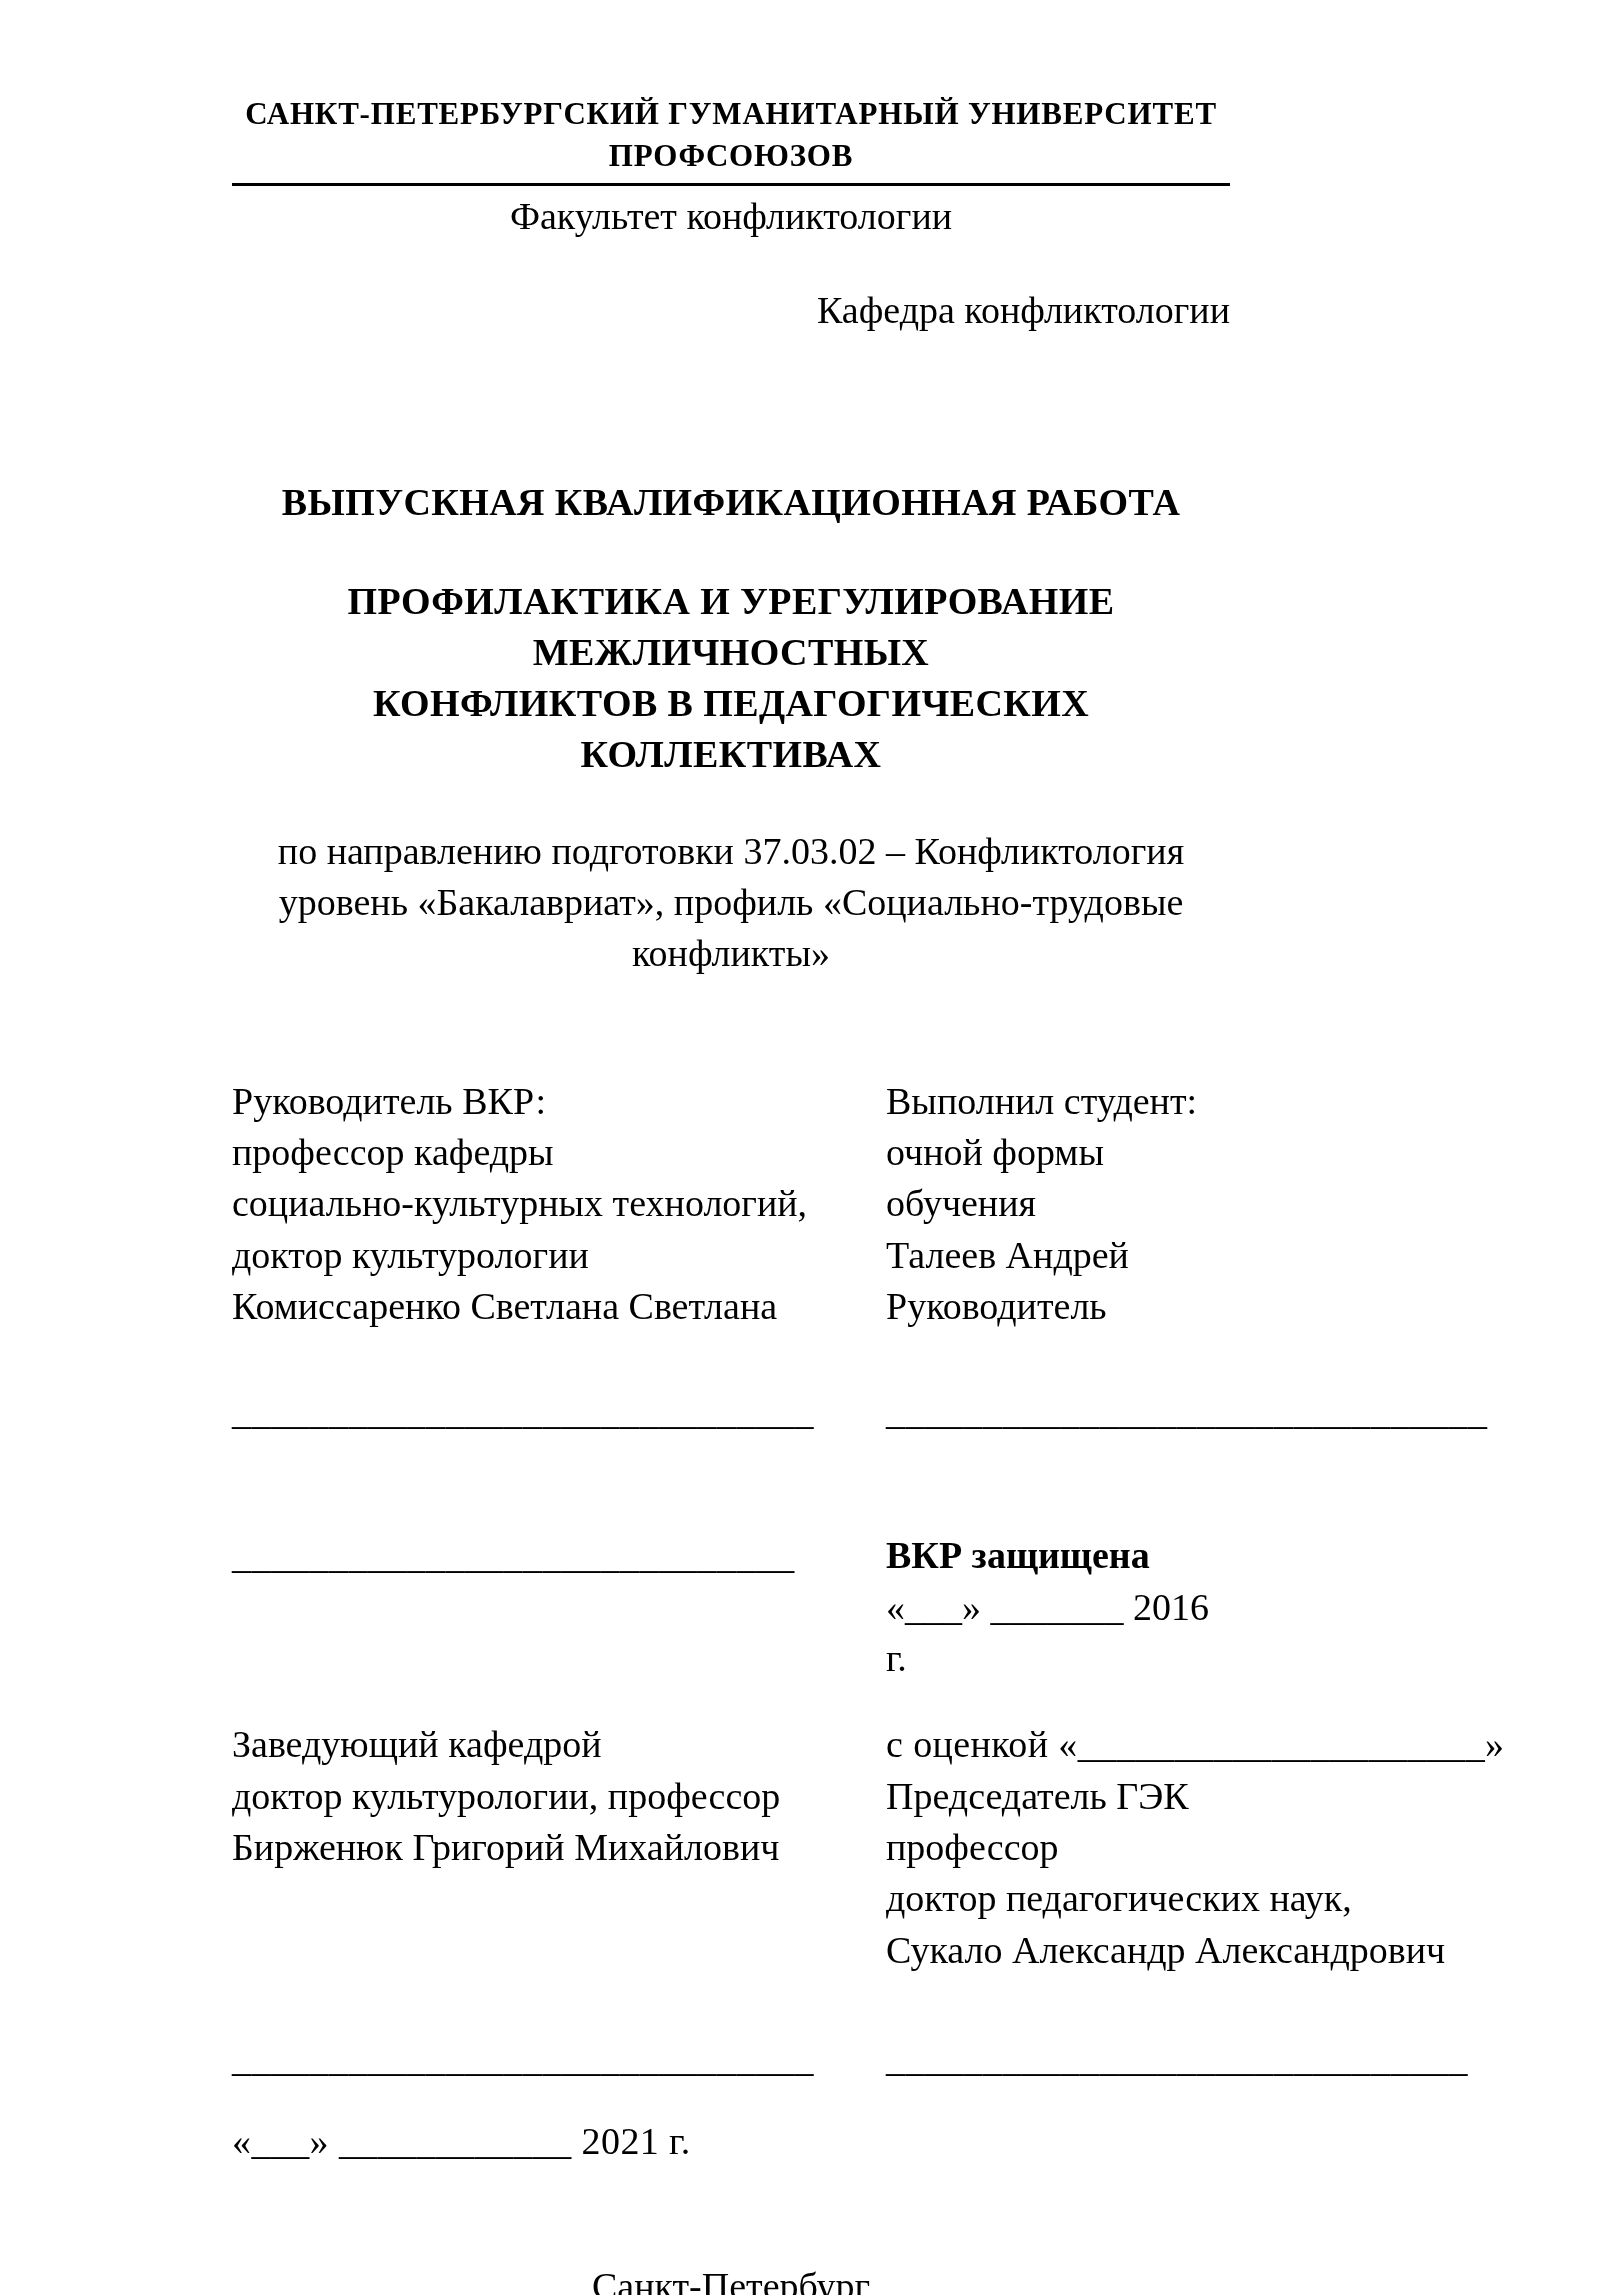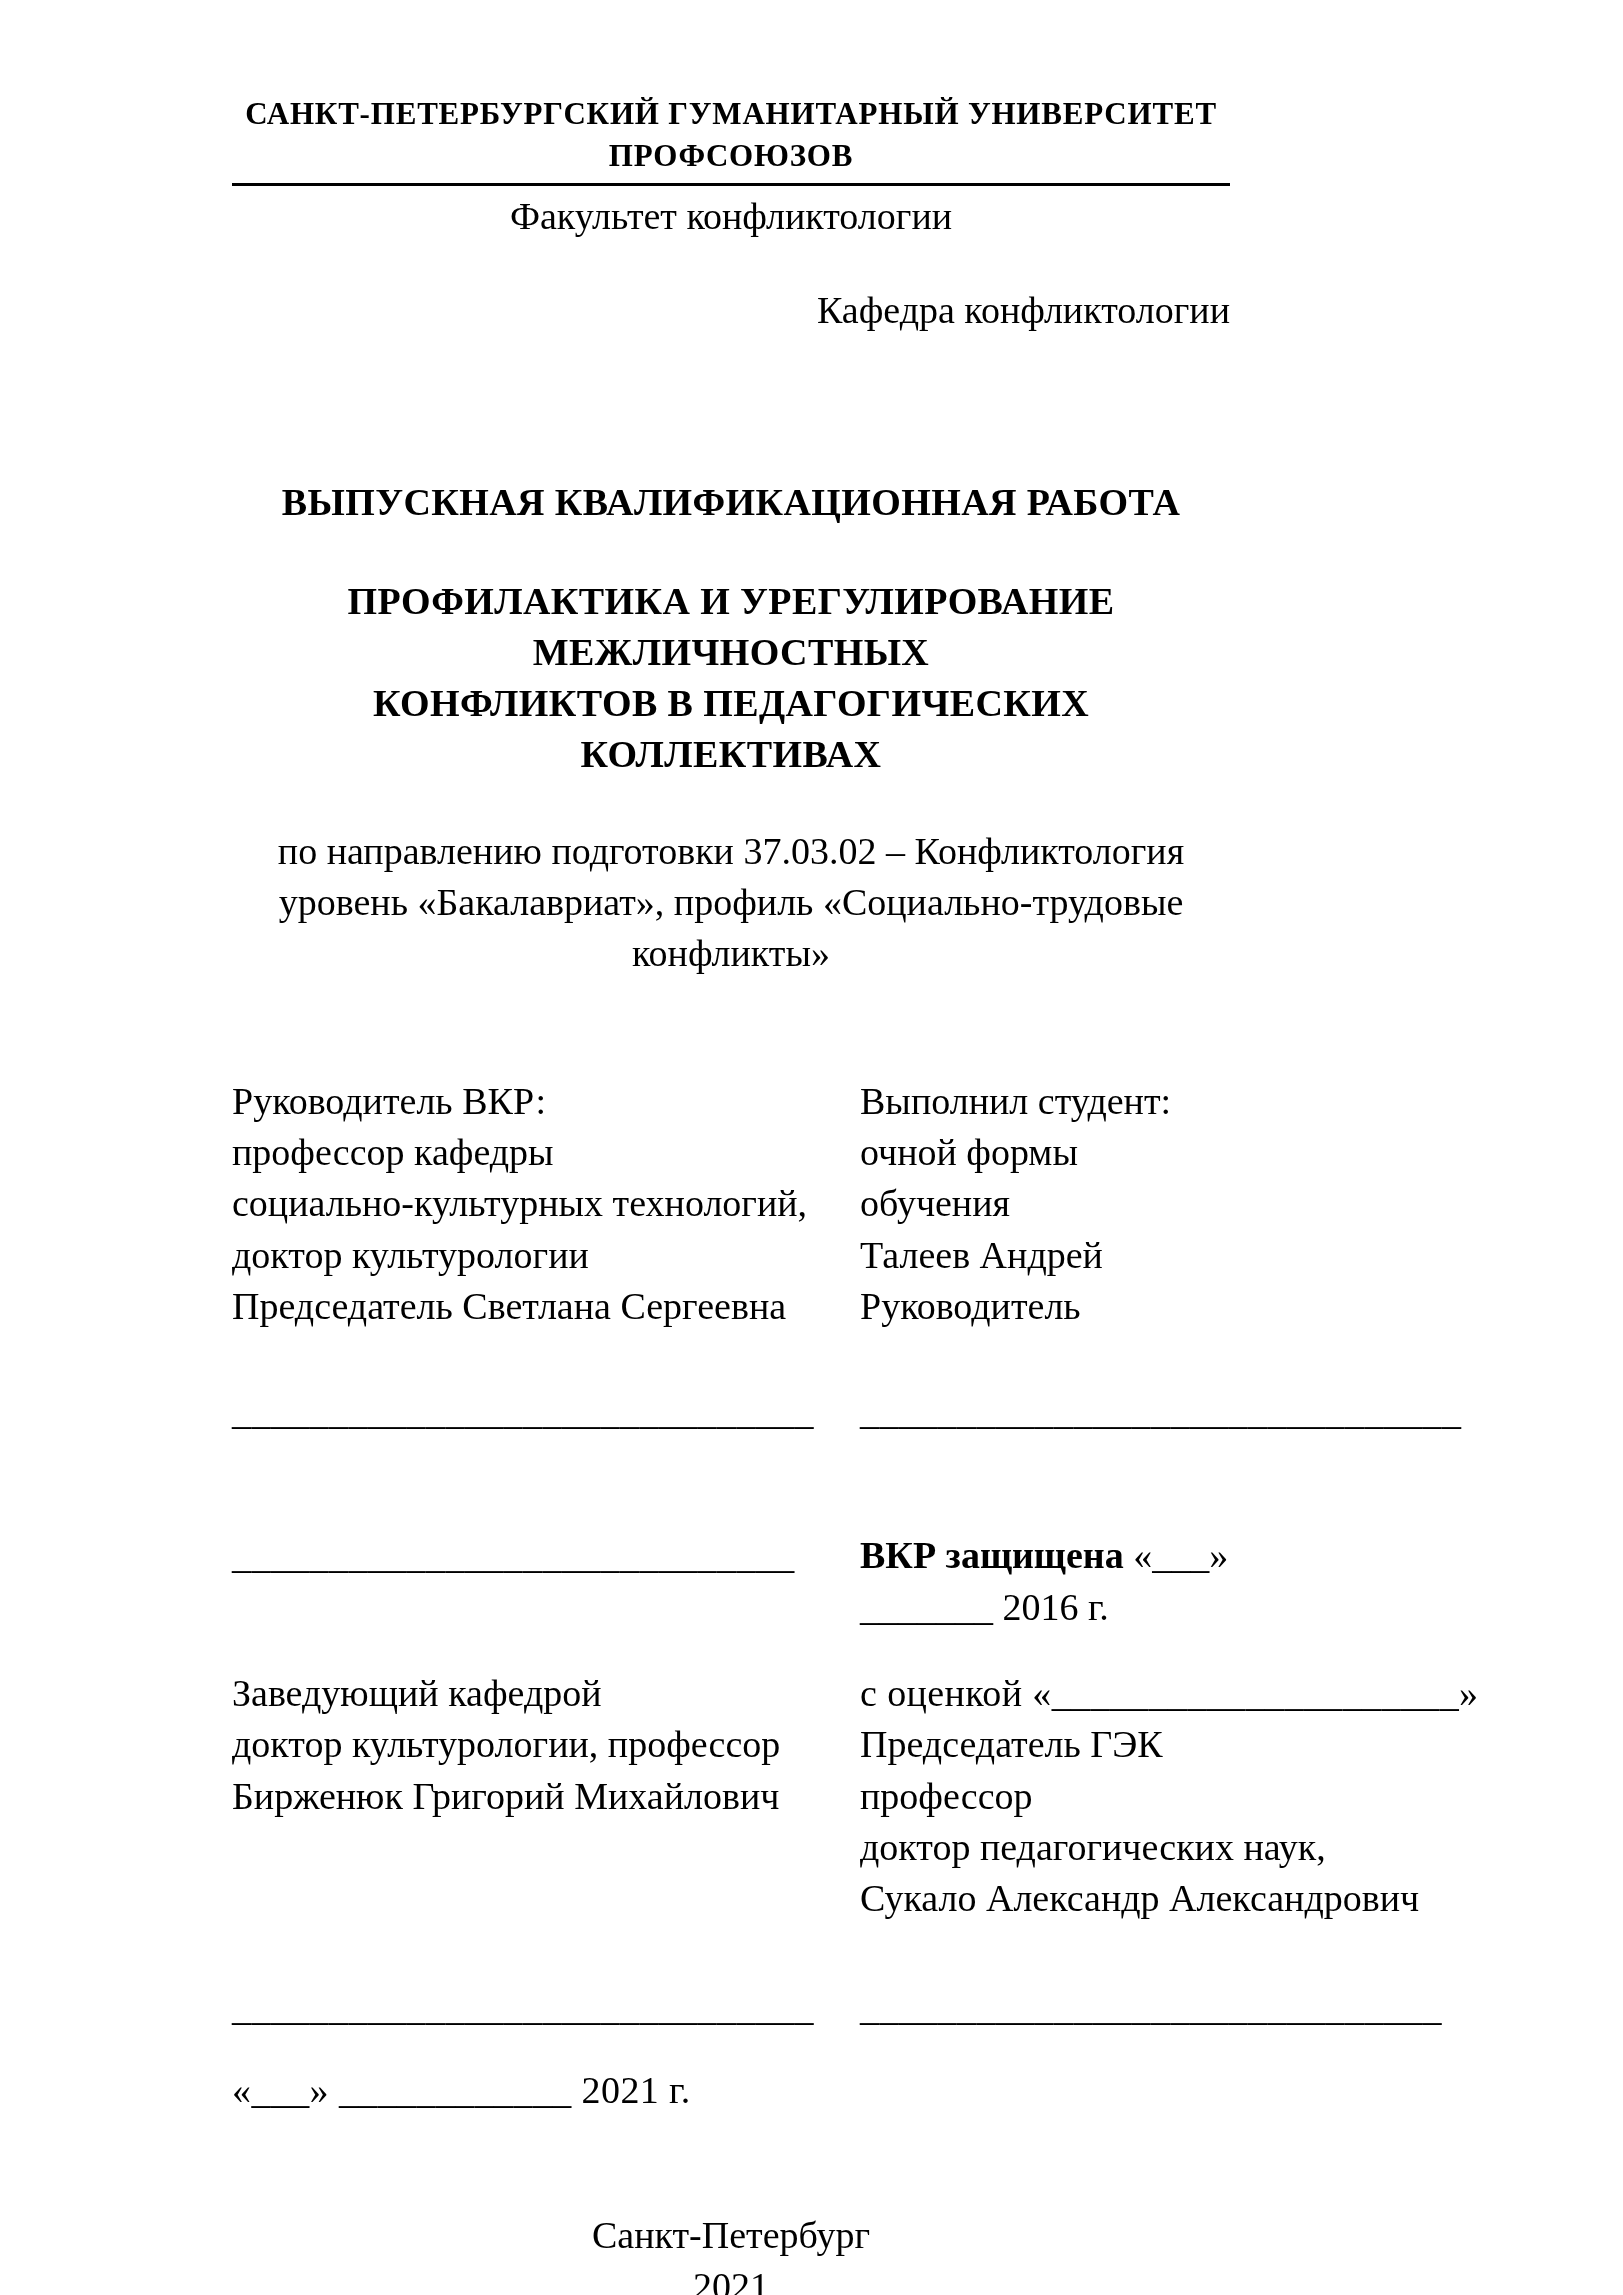--- a/index.html
+++ b/index.html
@@ -51,20 +51,21 @@
     letter-spacing: 0.4px;
   }
   .program {
     text-align: center;
     margin-top: 45px;
   }
 
   .cols {
     display: flex;
     flex-direction: row;
+    gap: 26px;
   }
   .col-left  { width: 628px; flex: 0 0 auto; }
   .col-right { flex: 1 1 auto; }
 
   .row-info   { margin-top: 96px; }
   .row-sig1   { margin-top: 54px; }
   .row-sig2   { margin-top: 93px; }
   .row-blocks { margin-top: 35px; }
   .row-sig3   { margin-top: 57px; }
   .row-date   { margin-top: 32px; }
@@ -102,21 +103,21 @@
     <div>по направлению подготовки 37.03.02 – Конфликтология</div>
     <div>уровень «Бакалавриат», профиль «Социально-трудовые конфликты»</div>
   </div>
 
   <div class="cols row-info">
     <div class="col-left">
       <div>Руководитель ВКР:</div>
       <div>профессор кафедры</div>
       <div>социально-культурных технологий,</div>
       <div>доктор культурологии</div>
-      <div>Председатель Светлана Сергеевна</div>
+      <div>Комиссаренко Светлана Светлана</div>
     </div>
     <div class="col-right">
       <div>Выполнил студент:</div>
       <div>очной формы обучения</div>
       <div>Талеев Андрей Руководитель</div>
     </div>
   </div>
 
   <div class="cols row-sig1">
     <div class="col-left sig">______________________________</div>

